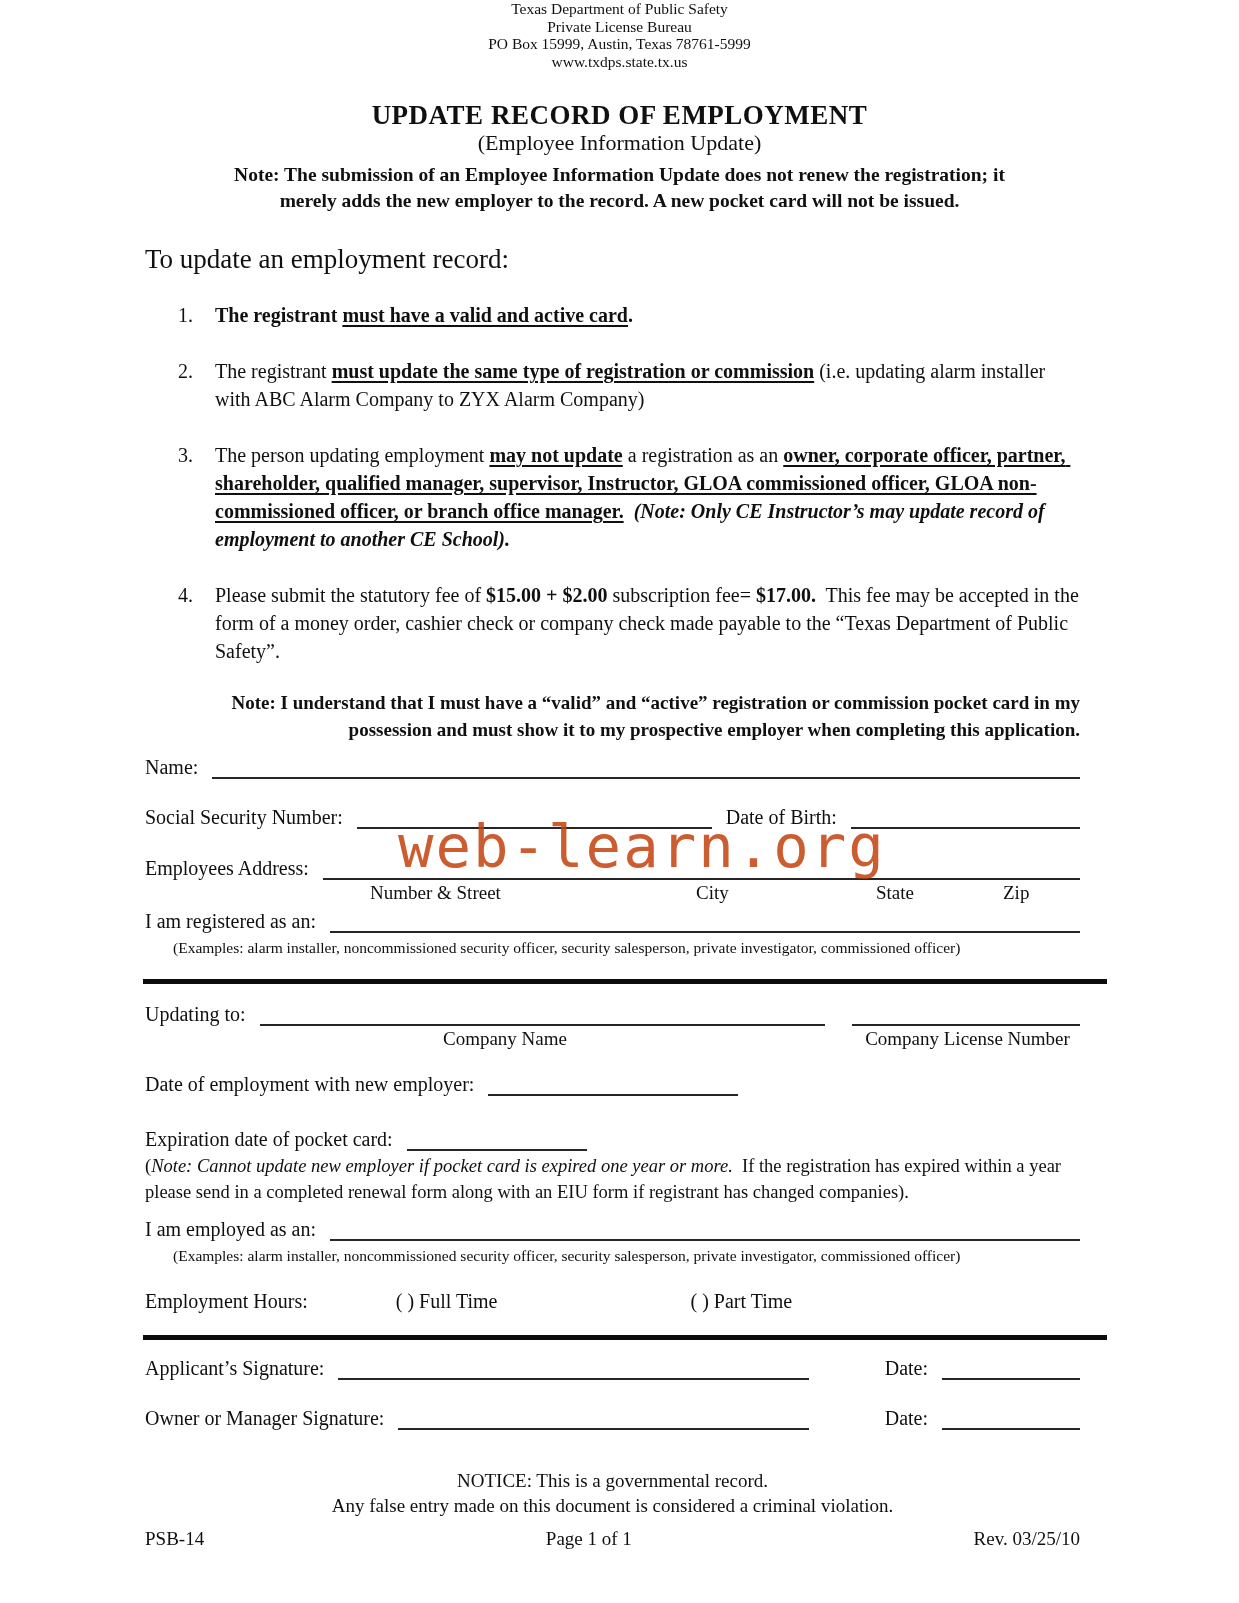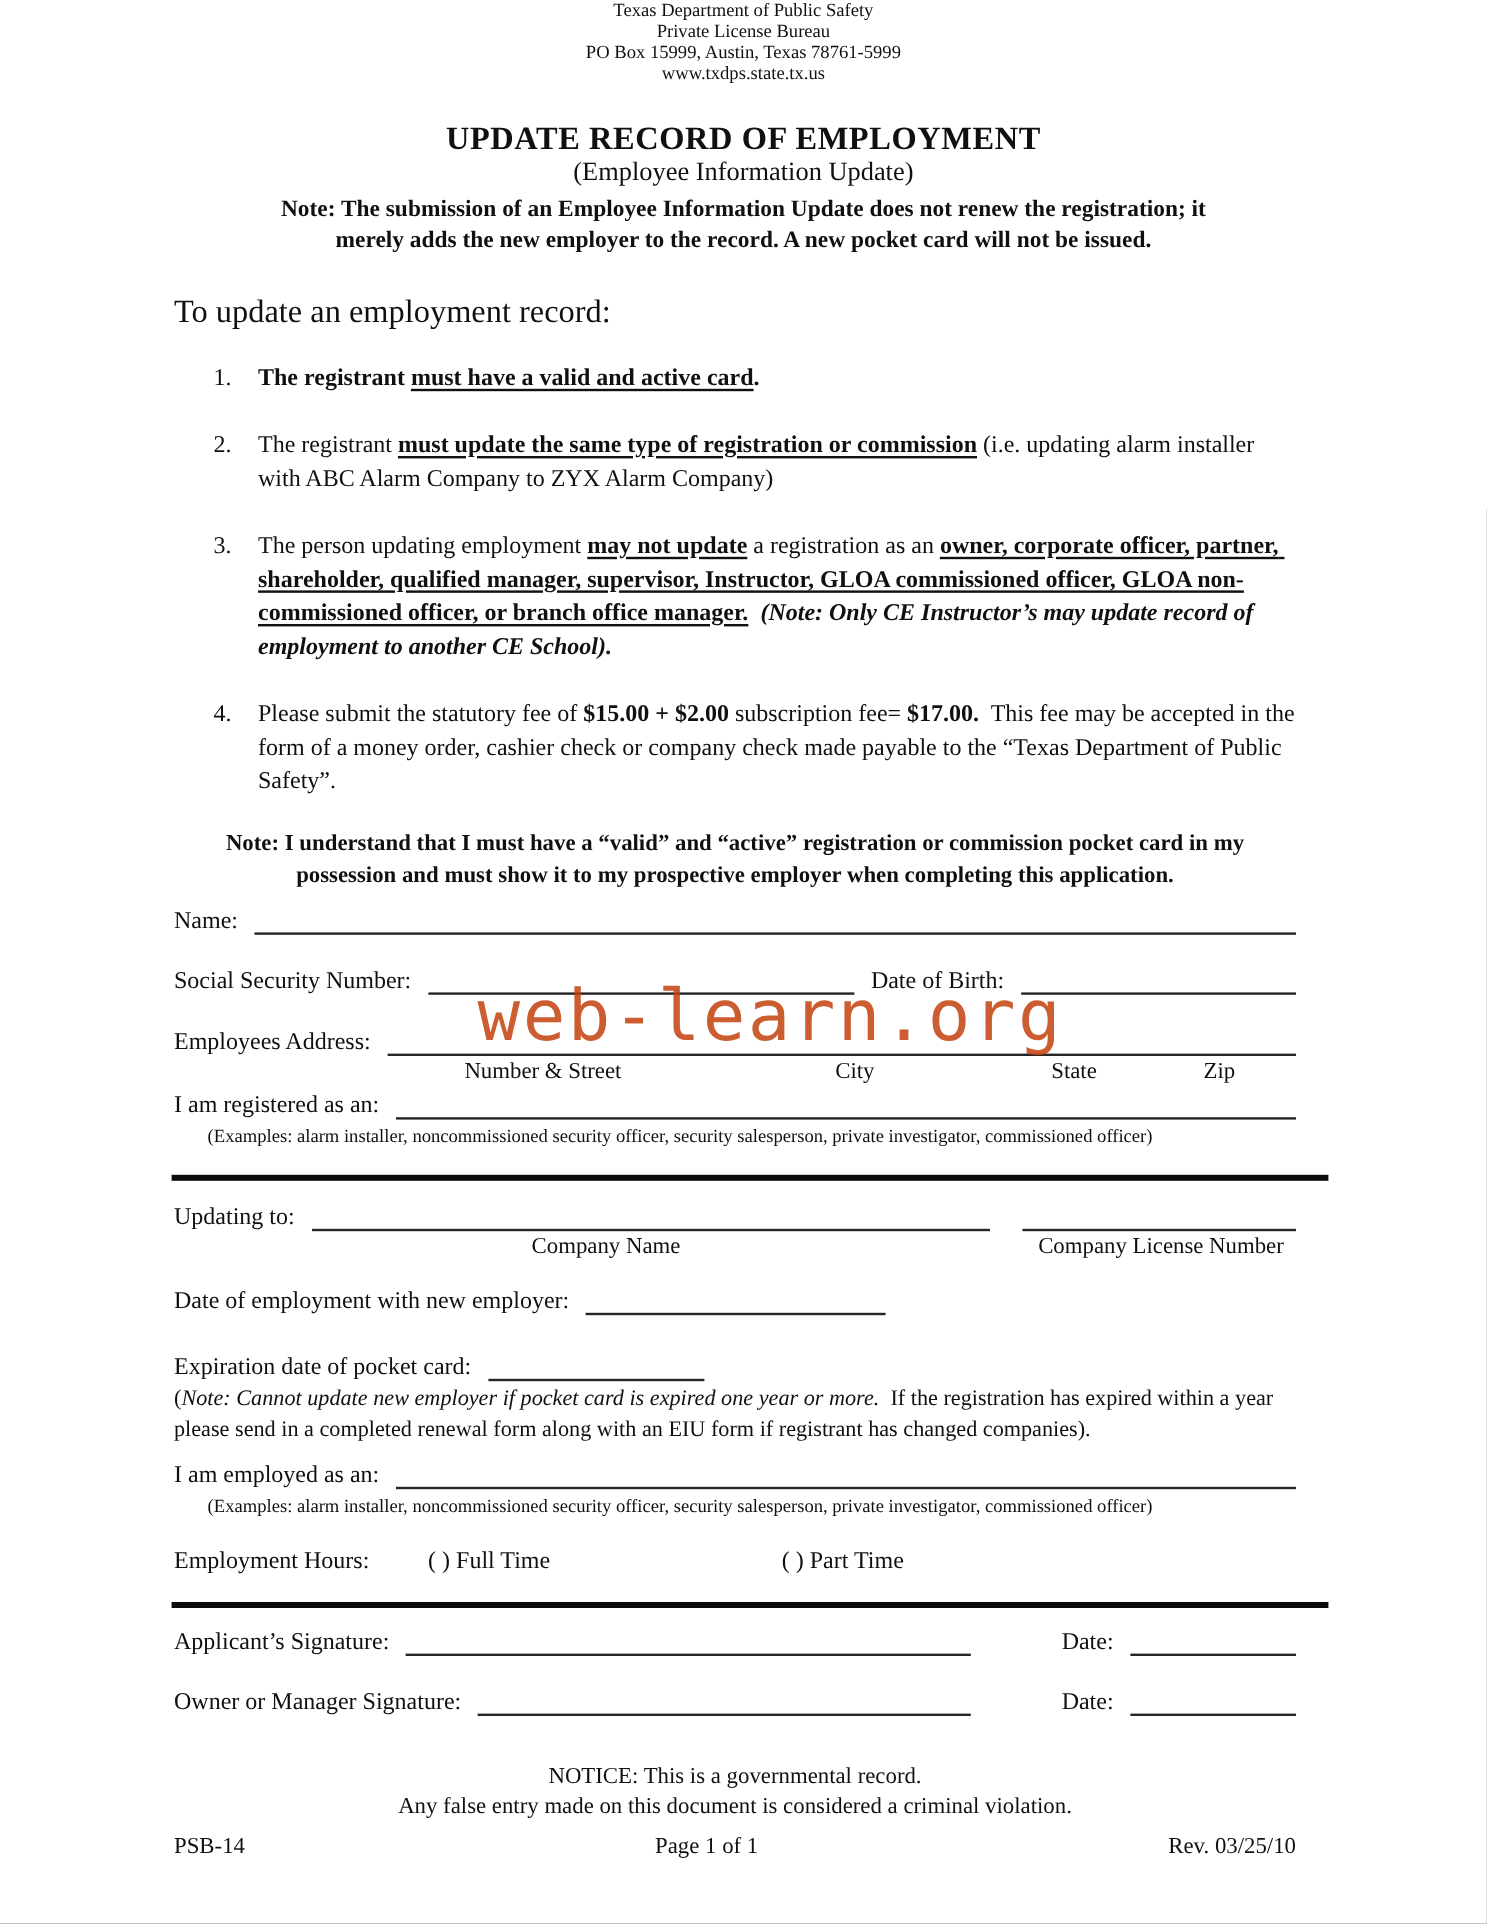--- a/index.html
+++ b/index.html
@@ -15,21 +15,21 @@
   .topnote { margin-top:6px; text-align:center; font-weight:700; font-size:19.5px; line-height:26px; }
   .intro { margin-top:30px; font-size:27px; }
   .olist { margin-top:26px; font-size:20px; }
   .li { position:relative; padding-left:70px; line-height:28px; }
   .li + .li { margin-top:28px; }
   .num { position:absolute; left:33px; top:0; }
   .li-body { white-space:pre-wrap; }
   .seg-b  { font-weight:700; }
   .seg-bu { font-weight:700; text-decoration:underline; text-decoration-thickness:1.5px; text-underline-offset:3px; }
   .seg-bi { font-weight:700; font-style:italic; }
-  .midnote { margin-top:24px; text-align:center; font-weight:700; font-size:19px; line-height:27px; }
+  .midnote { margin-top:24px; text-align:right; font-weight:700; font-size:19px; line-height:27px; }
   .frow { display:flex; align-items:flex-end; font-size:20px; line-height:24px; height:24px; }
   .lbl { white-space:nowrap; }
   .wline { border-bottom:2px solid #262626; height:22px; }
   .grow { flex:1 1 auto; }
   .examples { margin-top:6px; padding-left:28px; font-size:15.5px; line-height:18px; }
   .rule { margin-top:22px; margin-left:-2px; width:964px; height:5px; background:#0c0c0c; }
   .caprow { position:relative; height:22px; margin-top:2px; font-size:19px; }
   .caprow span { position:absolute; top:0; }
   .expnote { margin-top:2px; font-size:18.5px; line-height:26px; white-space:pre-wrap; }
   .expnote .nb { font-weight:400; font-style:italic; }
@@ -94,21 +94,21 @@
       <span class="wline w355 ml14"></span>
       <span class="lbl ml14">Date of Birth:</span>
       <span class="wline grow ml14"></span>
     </div>
 
     <div class="frow" style="margin-top:27px">
       <span class="lbl">Employees Address:</span>
       <span class="wline grow ml14"></span>
     </div>
     <div class="caprow">
-      <span style="left:242px">Number &amp; Street</span>
+      <span style="left:225px">Number &amp; Street</span>
       <span style="left:551px">City</span>
       <span style="left:731px">State</span>
       <span style="left:858px">Zip</span>
     </div>
 
     <div class="frow" style="margin-top:5px">
       <span class="lbl">I am registered as an:</span>
       <span class="wline grow ml14"></span>
     </div>
     <div class="examples">(Examples: alarm installer, noncommissioned security officer, security salesperson, private investigator, commissioned officer)</div>
@@ -138,21 +138,21 @@
     <div class="expnote"><span>(</span><span class="nb">Note:</span><span class="it"> Cannot update new employer if pocket card is expired one year or more.</span><span>  If the registration has expired within a year please send in a completed renewal form along with an EIU form if registrant has changed companies).</span></div>
 
     <div class="frow" style="margin-top:12px">
       <span class="lbl">I am employed as an:</span>
       <span class="wline grow ml14"></span>
     </div>
     <div class="examples">(Examples: alarm installer, noncommissioned security officer, security salesperson, private investigator, commissioned officer)</div>
 
     <div class="frow" style="margin-top:24px">
       <span class="lbl">Employment Hours:</span>
-      <span class="lbl" style="margin-left:49px">( ) Full Time</span>
+      <span class="lbl" style="margin-left:88px">( ) Full Time</span>
       <span class="lbl" style="margin-left:193px">( ) Part Time</span>
     </div>
 
     <div class="rule"></div>
 
     <div class="frow" style="margin-top:16px">
       <span class="lbl">Applicant’s Signature:</span>
       <span class="wline grow ml14 mr76"></span>
       <span class="lbl">Date:</span>
       <span class="wline w138 ml14"></span>

